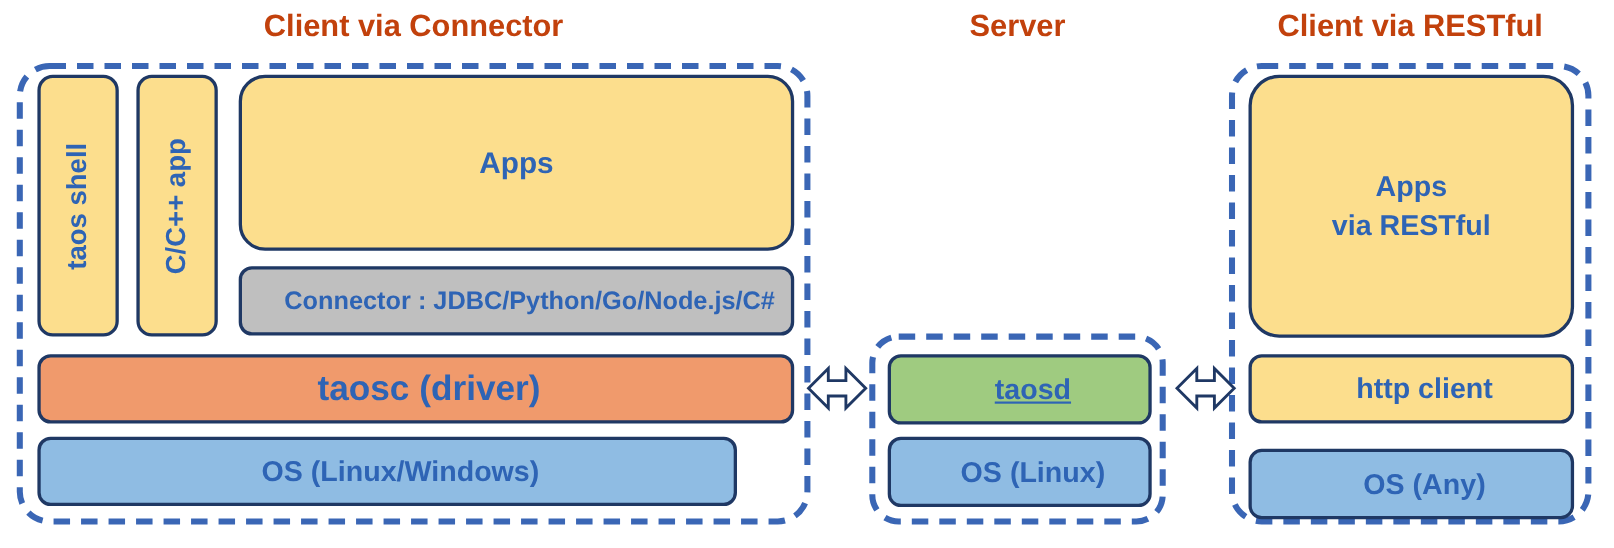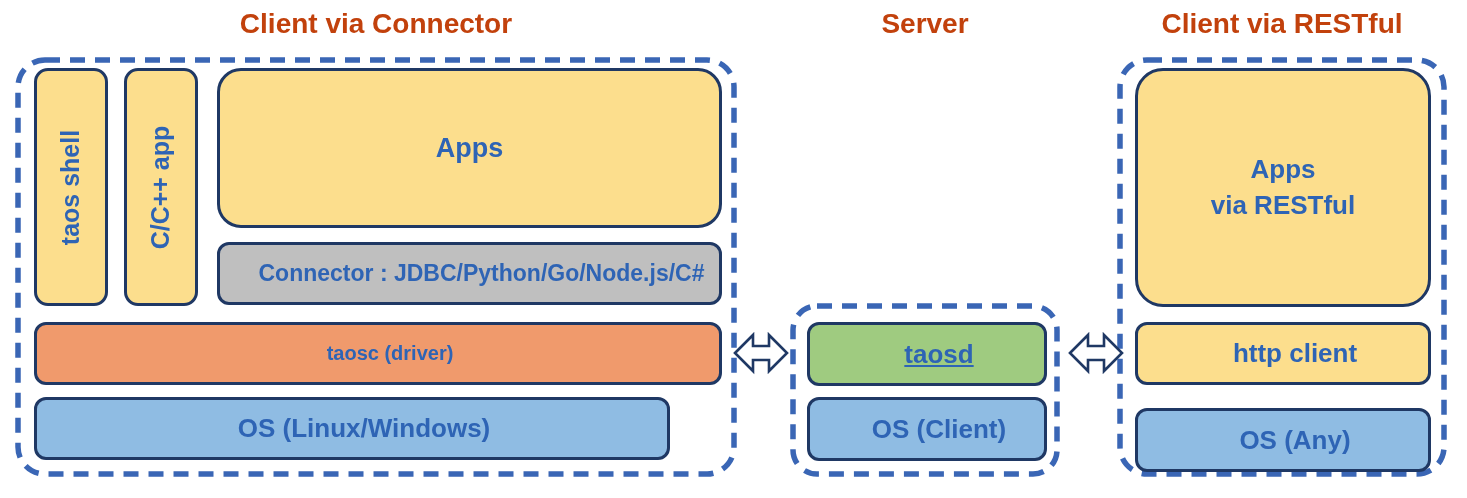--- a/index.html
+++ b/index.html
@@ -49,21 +49,21 @@
   .vbox span {
     transform: rotate(-90deg);
     white-space: nowrap;
     display: block;
   }
 
   .box-taos-shell { left: 34px;  top: 68px;  width: 74px;  height: 238px; }
   .box-cpp-app    { left: 124px; top: 68px;  width: 74px;  height: 238px; }
   .box-apps       { left: 217px; top: 68px;  width: 505px; height: 160px; font-size: 27px; }
   .box-connector  { left: 217px; top: 242px; width: 505px; height: 63px;  font-size: 23px; }
-  .box-taosc      { left: 34px;  top: 322px; width: 688px; height: 63px;  font-size: 20px; }
+  .box-taosc      { left: 34px;  top: 322px; width: 688px; height: 63px;  font-size: 32px; }
   .box-os-left    { left: 34px;  top: 397px; width: 636px; height: 63px;  font-size: 26px; }
 
   .box-taosd      { left: 807px; top: 322px; width: 240px; height: 64px;  font-size: 26px; }
   .box-os-server  { left: 807px; top: 397px; width: 240px; height: 64px;  font-size: 26px; }
 
   .box-apps-rest  { left: 1135px; top: 68px;  width: 296px; height: 239px; font-size: 26px; white-space: pre-line; line-height: 1.35; }
   .box-http       { left: 1135px; top: 322px; width: 296px; height: 63px;  font-size: 26px; }
   .box-os-any     { left: 1135px; top: 408px; width: 296px; height: 64px;  font-size: 26px; }
 
   svg.arrow { position: absolute; overflow: visible; }
@@ -104,21 +104,21 @@
   <div class="box r12 box-taosc" style="background-color: rgb(240, 154, 108);">taosc (driver)</div>
 
   <div class="box r12 box-os-left" style="background-color: rgb(143, 188, 227);">OS (Linux/Windows)</div>
 
   <svg class="arrow arrow-1" width="54" height="44" viewBox="0 0 54 44">
     <polygon points="1,22 19,4 19,15 35,15 35,4 53,22 35,40 35,29 19,29 19,40" fill="#FFFFFF" stroke="#1F3864" stroke-width="2.6" stroke-linejoin="miter"></polygon>
   </svg>
 
   <div class="box r12 box-taosd" style="background-color: rgb(159, 203, 128); text-decoration: underline;">taosd</div>
 
-  <div class="box r12 box-os-server" style="background-color: rgb(143, 188, 227);">OS (Client)</div>
+  <div class="box r12 box-os-server" style="background-color: rgb(143, 188, 227);">OS (Linux)</div>
 
   <svg class="arrow arrow-2" width="54" height="44" viewBox="0 0 54 44">
     <polygon points="1,22 19,4 19,15 35,15 35,4 53,22 35,40 35,29 19,29 19,40" fill="#FFFFFF" stroke="#1F3864" stroke-width="2.6" stroke-linejoin="miter"></polygon>
   </svg>
 
   <div class="box r28 box-apps-rest" style="background-color: rgb(252, 222, 141);">Apps
 via RESTful</div>
 
   <div class="box r12 box-http" style="background-color: rgb(252, 222, 141);">http client</div>
 

